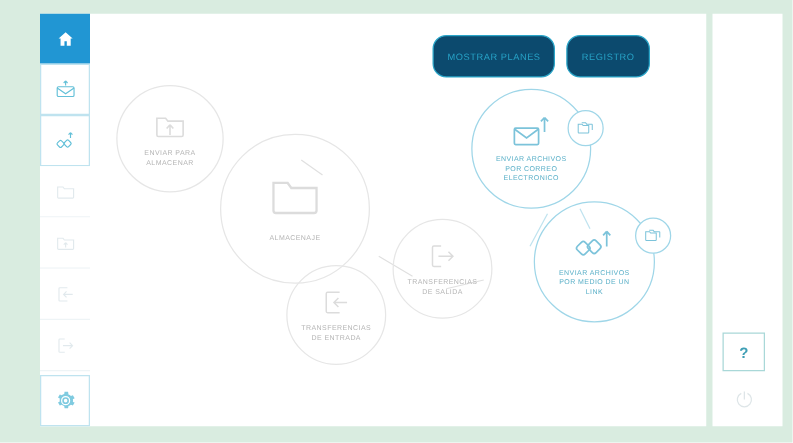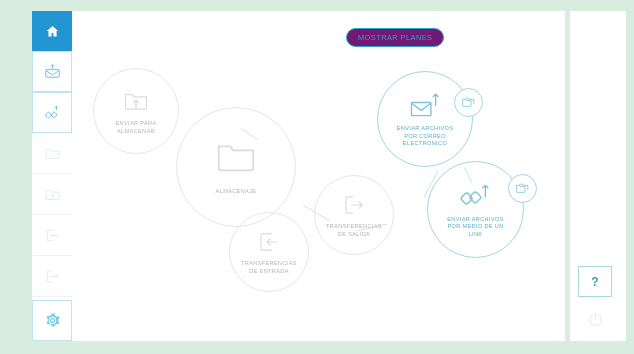--- a/index.html
+++ b/index.html
@@ -47,25 +47,25 @@
 
   
   .topbar{
     position:absolute;left:346px;top:28px;
     display:flex;gap:9px;align-items:center;
   }
   .pill{
     border:1.3px solid #2aa5c8;
     color:#27a2c6;
     border-radius:11px;
-    height:19px;
+    height:34px;
     padding:0 11px;
     display:flex;align-items:center;justify-content:center;
     font-size:7.4px;letter-spacing:.45px;
-    background:#701a75;
+    background:#0c4a6e;
     white-space:nowrap;
     box-sizing:border-box;
     cursor:pointer;
   }
 
   
   .diagram{position:absolute;left:72px;top:11px;width:493px;height:330px;}
   .node{
     position:absolute;border-radius:50%;
     display:flex;flex-direction:column;align-items:center;justify-content:center;
@@ -183,20 +183,21 @@
         <svg width="17" height="17" viewBox="0 0 24 24" fill="#7fcbe0">
           <path d="M12 8.2a3.8 3.8 0 1 0 0 7.6 3.8 3.8 0 0 0 0-7.6zm0 5.8a2 2 0 1 1 0-4 2 2 0 0 1 0 4z"></path>
           <path d="M20.2 13.6a8.4 8.4 0 0 0 0-3.2l2-1.2-2-3.4-2.2.9a8 8 0 0 0-2.8-1.6L14.8 2h-4l-.4 2.4a8 8 0 0 0-2.8 1.6l-2.2-.9-2 3.4 2 1.2a8.4 8.4 0 0 0 0 3.2l-2 1.2 2 3.4 2.2-.9a8 8 0 0 0 2.8 1.6l.4 2.4h4l.4-2.4a8 8 0 0 0 2.8-1.6l2.2.9 2-3.4zM12 17.2A5.2 5.2 0 1 1 12 6.8a5.2 5.2 0 0 1 0 10.4z"></path>
         </svg>
       </span>
     </div>
   </div>
 
   <div class="topbar">
     <div class="pill">MOSTRAR PLANES</div>
+    <div class="pill">REGISTRO</div>
   </div>
 
   <div class="diagram">
 
     <svg width="493" height="330" style="position:absolute;left:0;top:0;">
       <path d="M169 117 L186 129" stroke="#e0e0e0" stroke-width="1" fill="none"></path>
       <path d="M231 194 L258 210" stroke="#e0e0e0" stroke-width="1" fill="none"></path>
       <path d="M285 220 L315 213" stroke="#e0e0e0" stroke-width="1" fill="none"></path>
       <path d="M366 160 L352 186" stroke="#bfe3ef" stroke-width="1" fill="none"></path>
       <path d="M392 156 L400 172" stroke="#bfe3ef" stroke-width="1" fill="none"></path>

